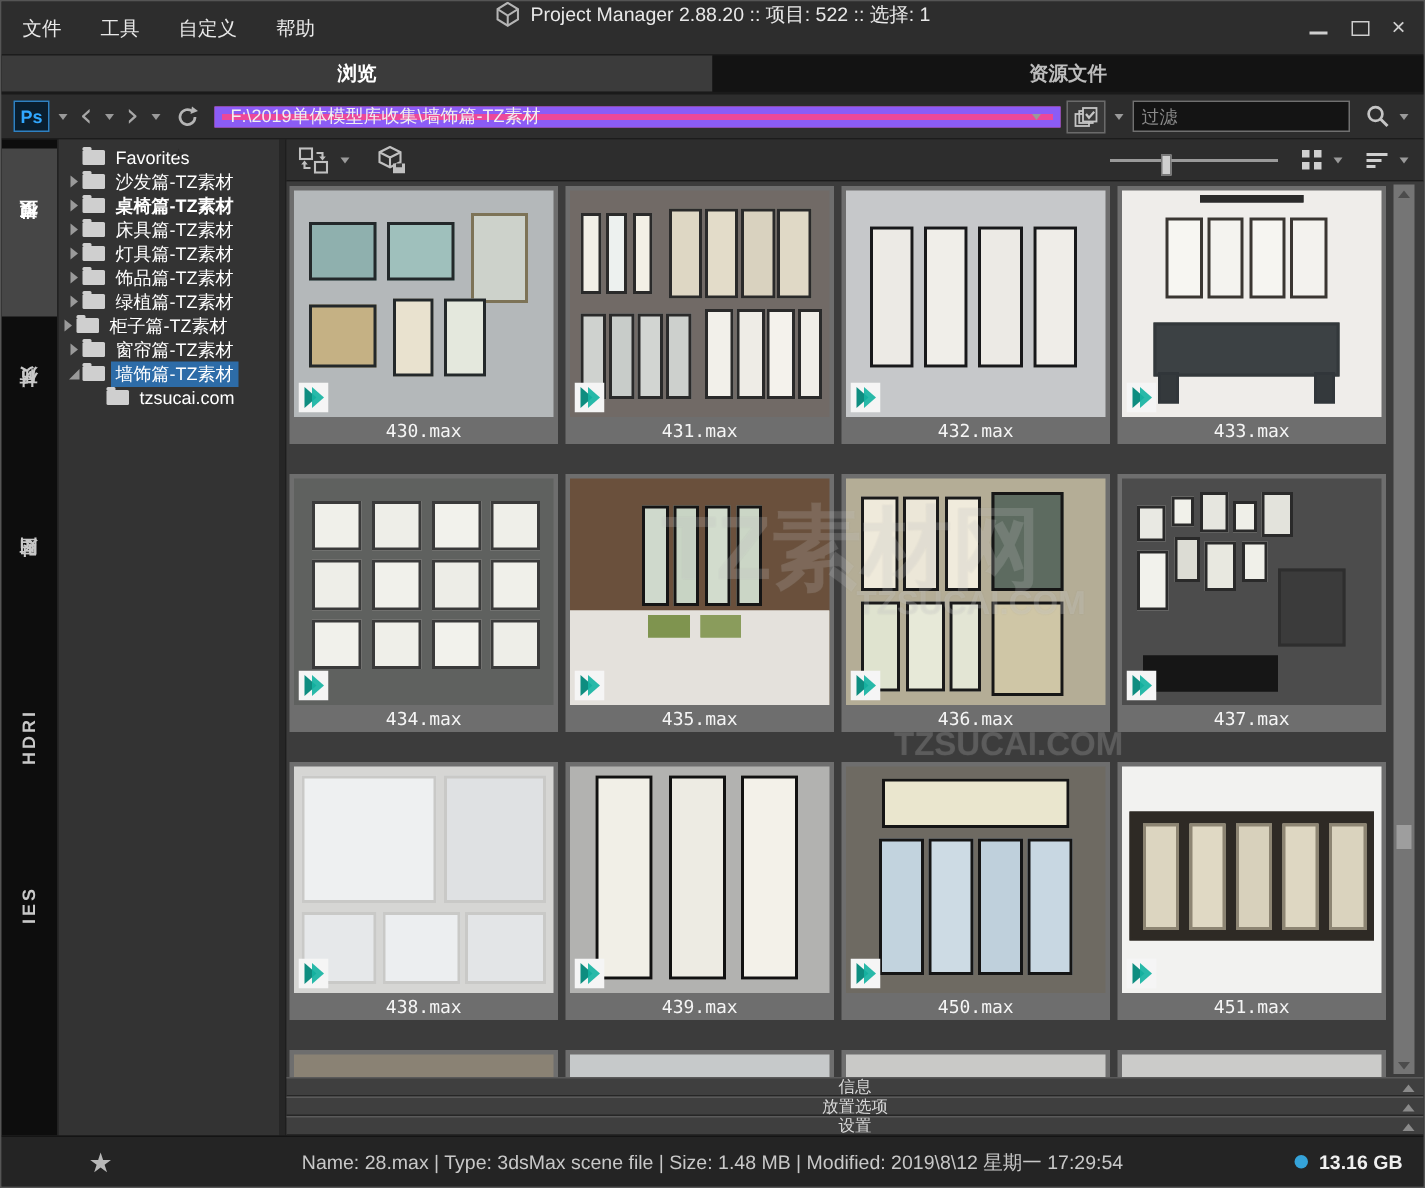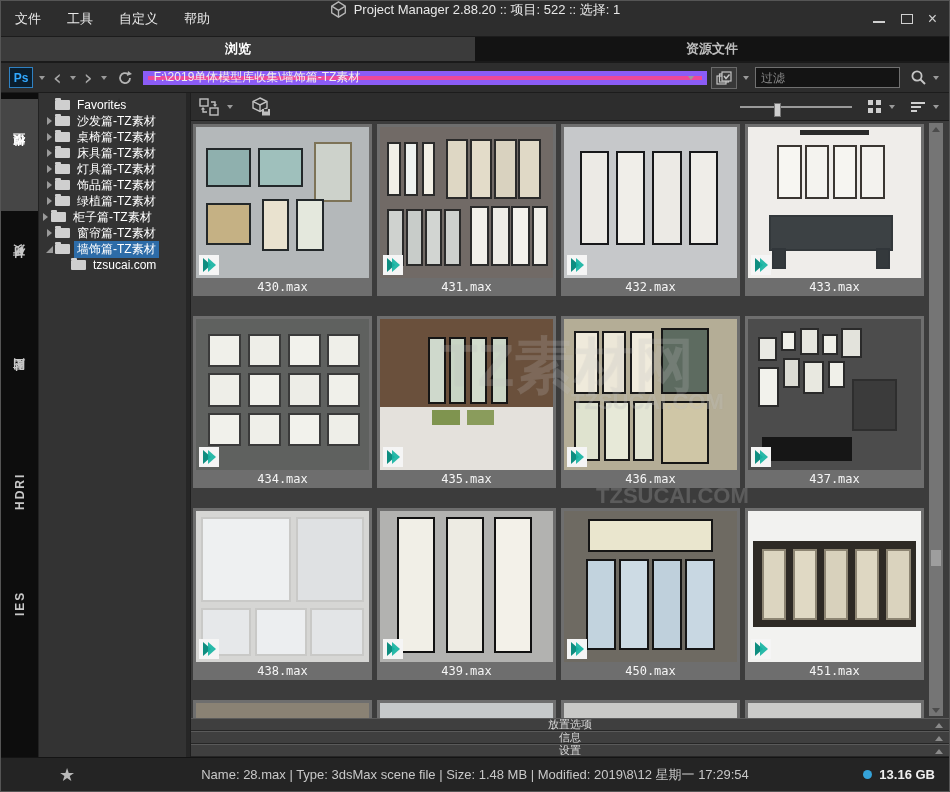--- a/index.html
+++ b/index.html
@@ -185,21 +185,21 @@
           </div>
           <span class="tree-label">Favorites</span>
         </div>
         <div class="tree-row" style="padding-left: 4px;">
           <div class="tr-arrow">
             <div class="arr-c"></div>
           </div>
           <div class="folder"></div>
           <span class="tree-label">沙发篇-TZ素材</span>
         </div>
-        <div class="tree-row" style="padding-left: 4px;">
+        <div class="tree-row" style="padding-left: 4px; font-weight: bold;">
           <div class="tr-arrow">
             <div class="arr-c"></div>
           </div>
           <div class="folder"></div>
           <span class="tree-label">桌椅篇-TZ素材</span>
         </div>
         <div class="tree-row" style="padding-left: 4px;">
           <div class="tr-arrow">
             <div class="arr-c"></div>
           </div>
@@ -558,25 +558,25 @@
             </div>
           <div class="vs-thumb"></div>
           <div class="vs-arrow vs-down">
               <div class="tri-down"></div>
             </div>
         </div>
       </div>
 
       <div class="rollouts" id="rollouts">
           <div class="rollout">
+            <span>信息</span>
+            <div class="ro-arrow"></div>
+          </div>
+          <div class="rollout">
             <span>放置选项</span>
-            <div class="ro-arrow"></div>
-          </div>
-          <div class="rollout">
-            <span>信息</span>
             <div class="ro-arrow"></div>
           </div>
           <div class="rollout">
             <span>设置</span>
             <div class="ro-arrow"></div>
           </div>
         </div>
     </div>
   </div>
 

